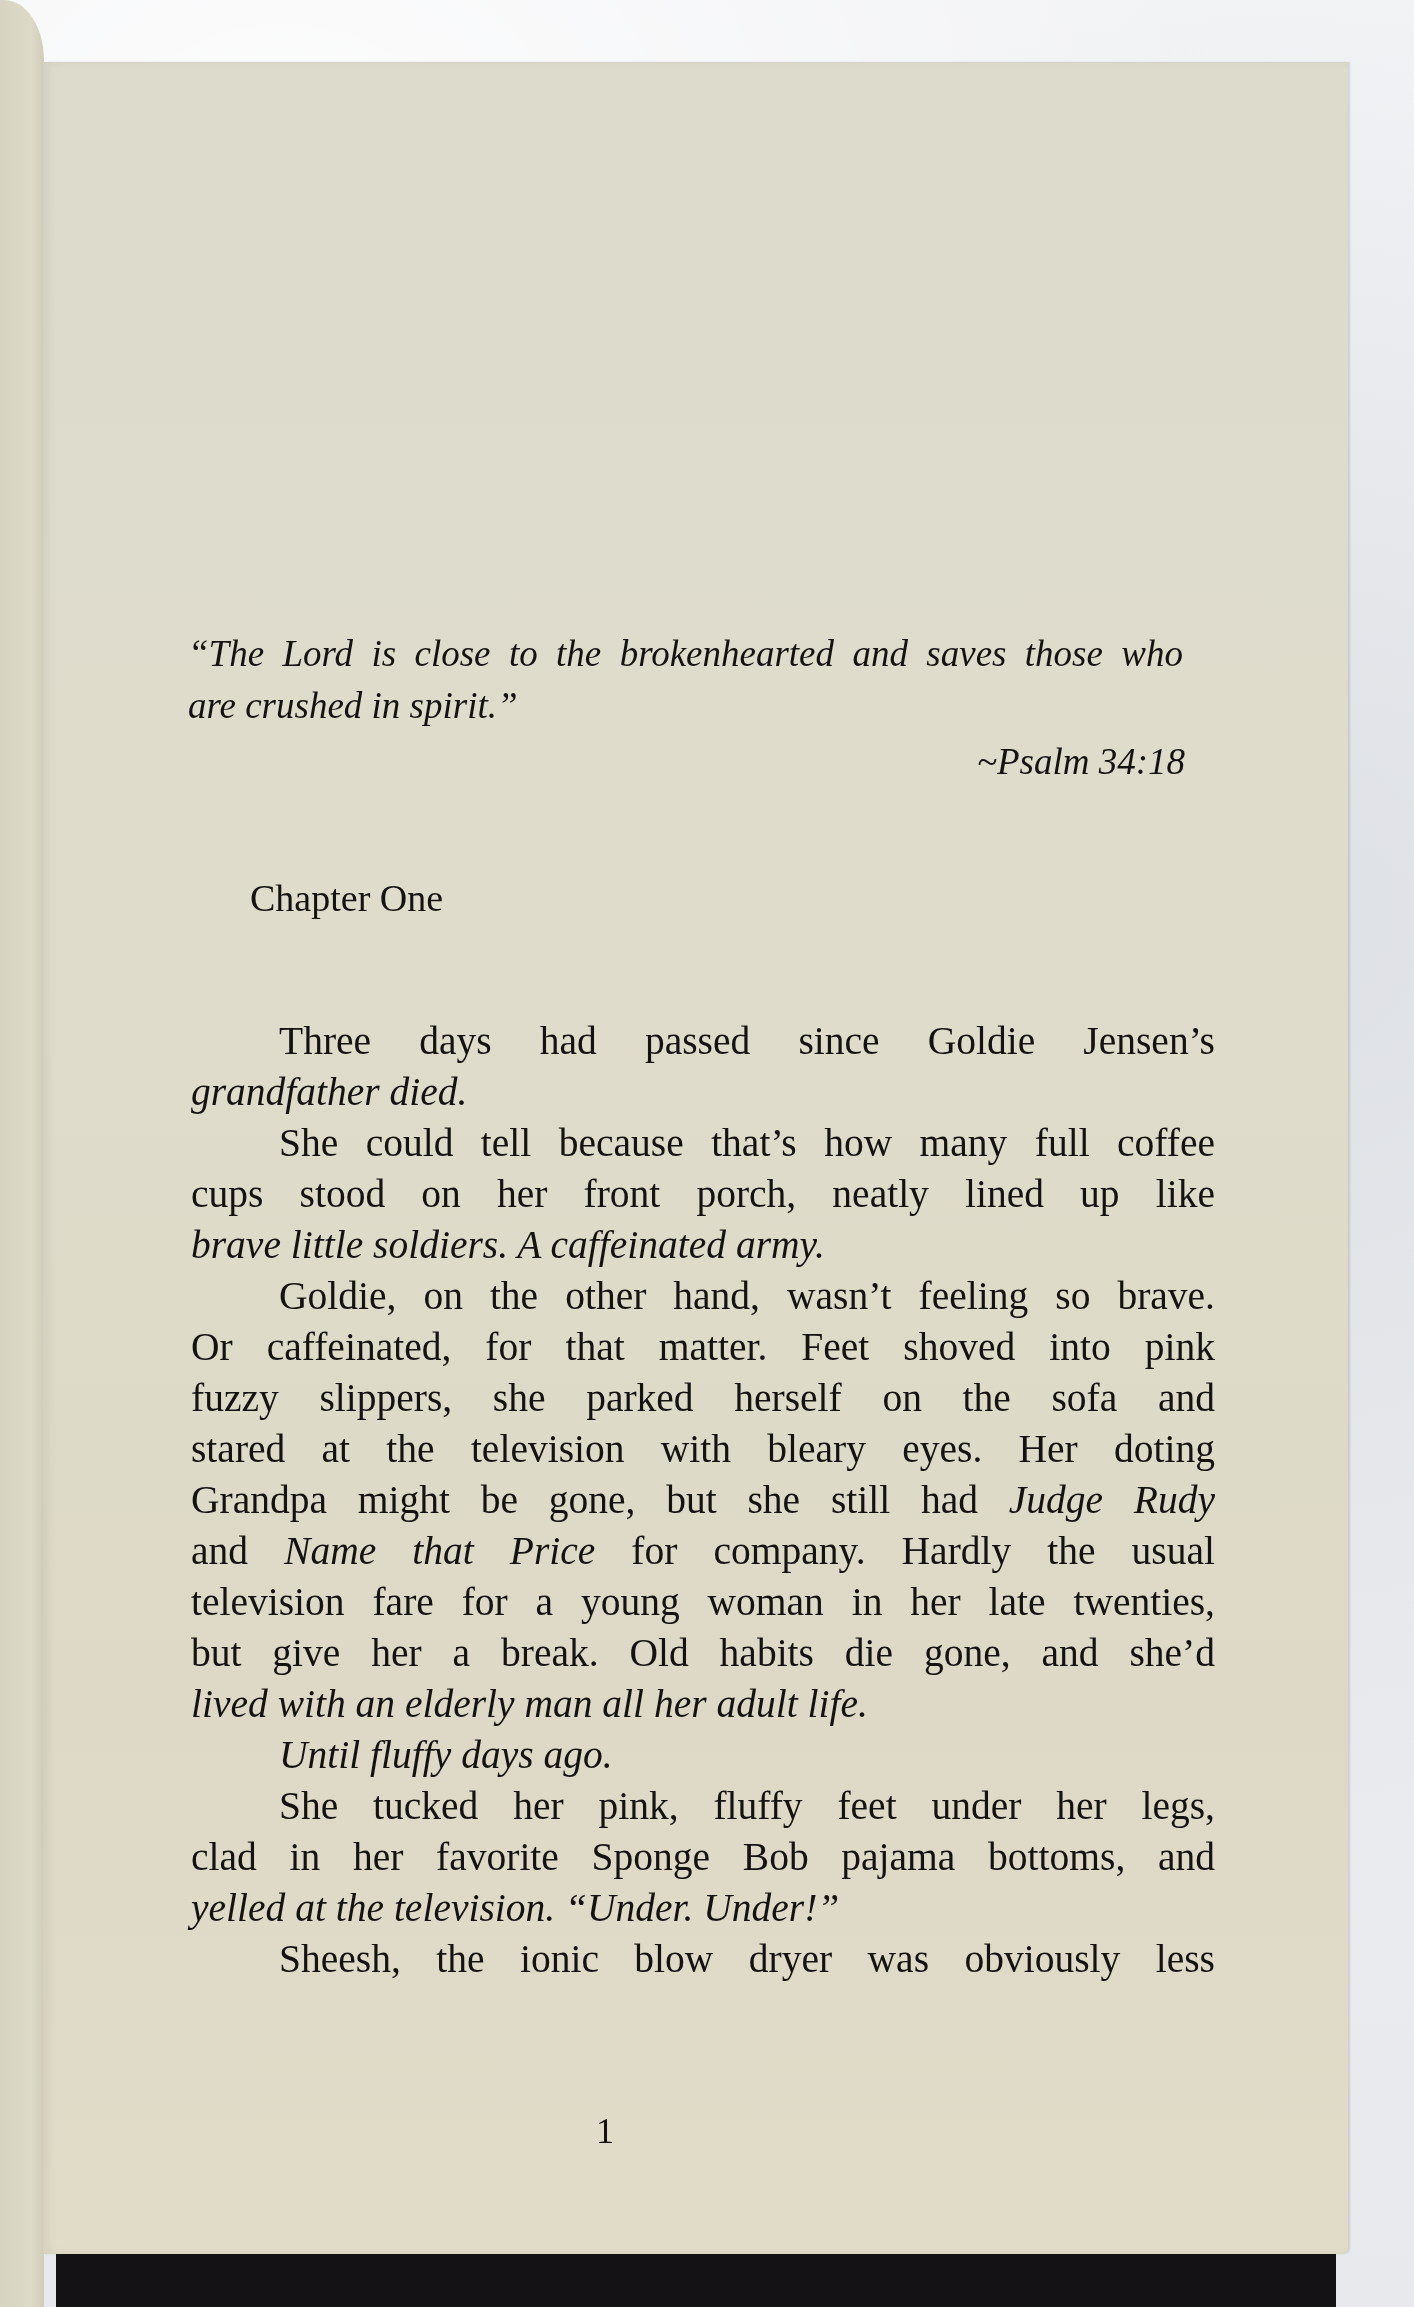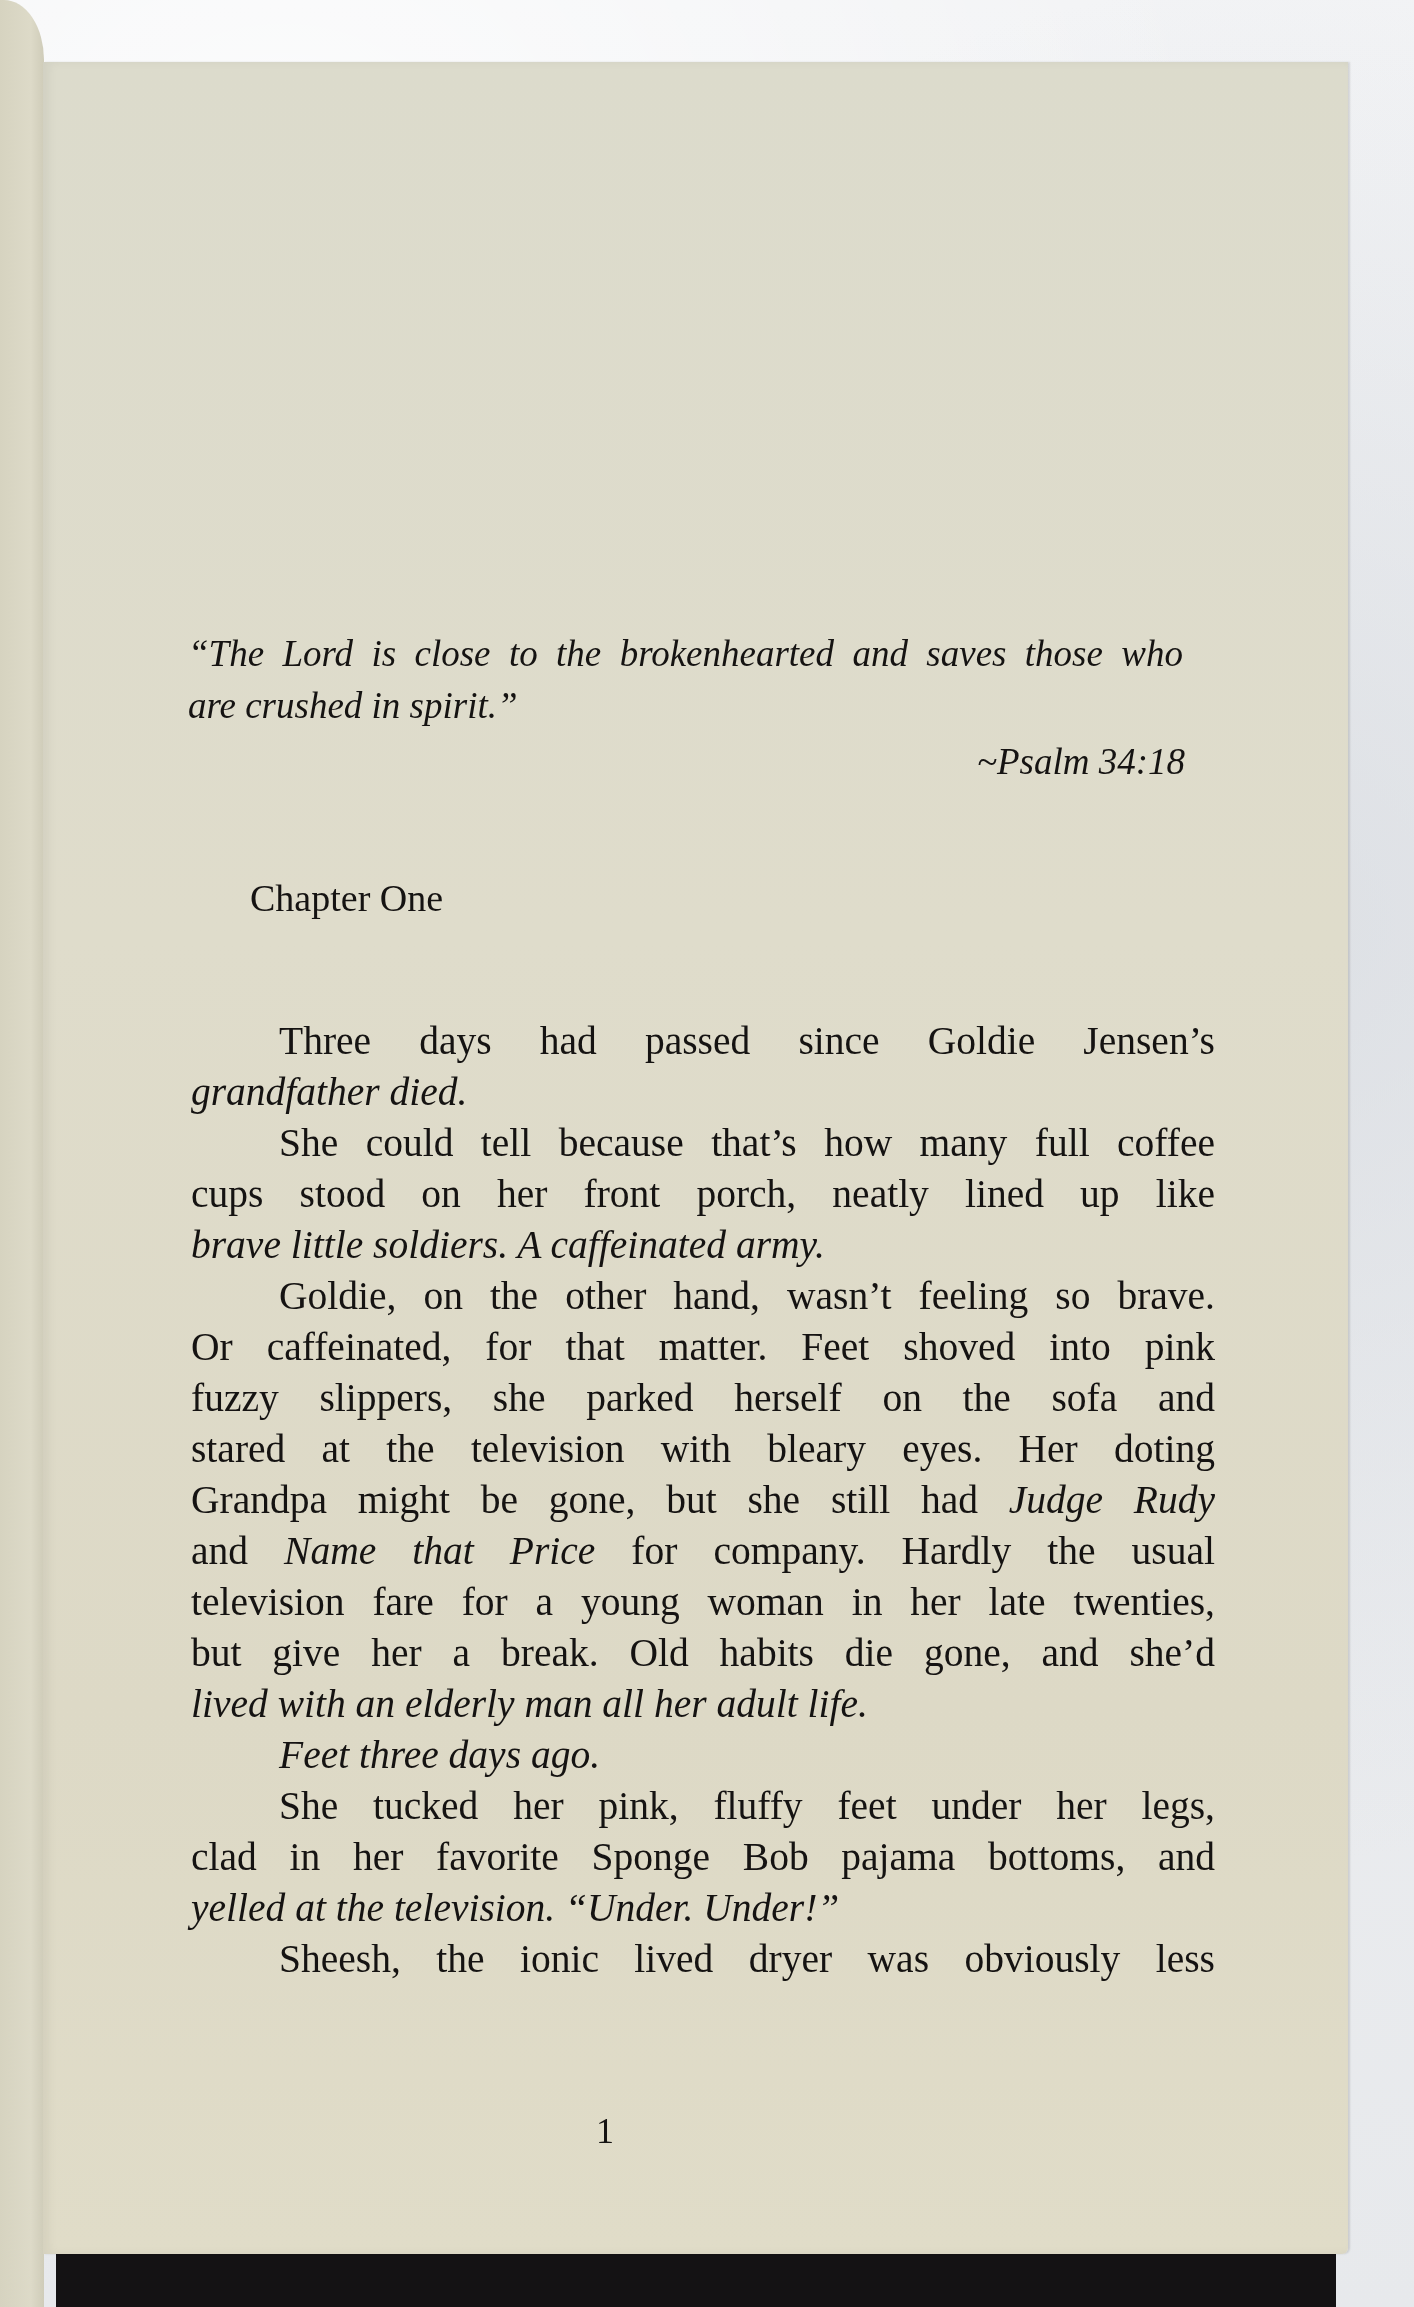--- a/index.html
+++ b/index.html
@@ -73,19 +73,19 @@
 <div class="body-line last" style="top:1222px">brave little soldiers. A caffeinated army.</div>
 <div class="body-line indent" style="top:1273px">Goldie, on the other hand, wasn’t feeling so brave.</div>
 <div class="body-line" style="top:1324px">Or caffeinated, for that matter. Feet shoved into pink</div>
 <div class="body-line" style="top:1375px">fuzzy slippers, she parked herself on the sofa and</div>
 <div class="body-line" style="top:1426px">stared at the television with bleary eyes. Her doting</div>
 <div class="body-line" style="top:1477px"><span>Grandpa might be gone, but she still had </span><i>Judge Rudy</i></div>
 <div class="body-line" style="top:1528px"><span>and </span><i>Name that Price</i><span> for company. Hardly the usual</span></div>
 <div class="body-line" style="top:1579px">television fare for a young woman in her late twenties,</div>
 <div class="body-line" style="top:1630px">but give her a break. Old habits die gone, and she’d</div>
 <div class="body-line last" style="top:1681px">lived with an elderly man all her adult life.</div>
-<div class="body-line indent last" style="top:1732px">Feet three days ago.</div>
+<div class="body-line indent last" style="top:1732px">Until fluffy days ago.</div>
 <div class="body-line indent" style="top:1783px">She tucked her pink, fluffy feet under her legs,</div>
 <div class="body-line" style="top:1834px">clad in her favorite Sponge Bob pajama bottoms, and</div>
 <div class="body-line last" style="top:1885px">yelled at the television. “Under. Under!”</div>
-<div class="body-line indent" style="top:1936px">Sheesh, the ionic lived dryer was obviously less</div>
+<div class="body-line indent" style="top:1936px">Sheesh, the ionic blow dryer was obviously less</div>
 
 <div class="txt page-num">1</div>
 
 </body></html>

